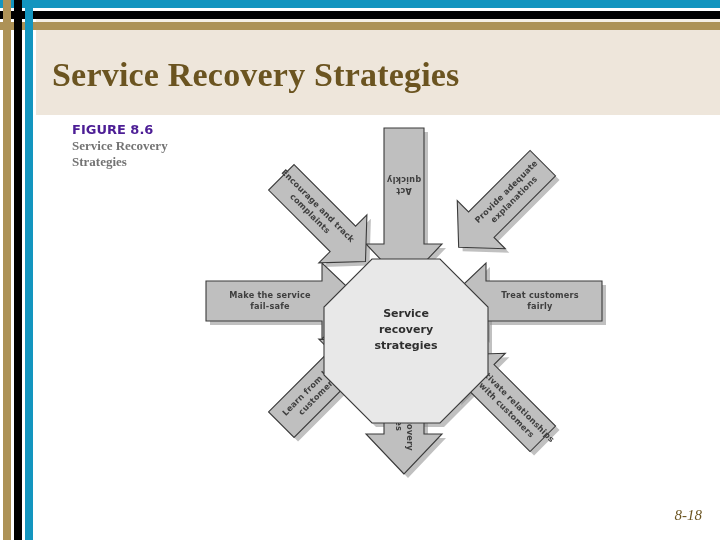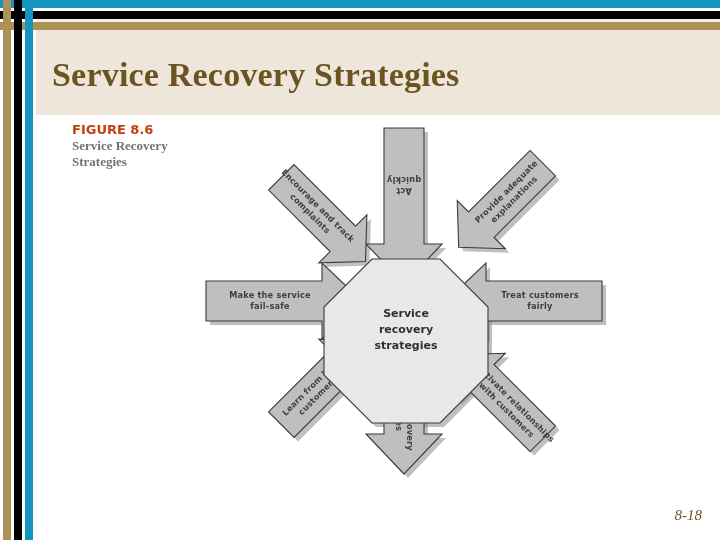--- a/index.html
+++ b/index.html
@@ -88,21 +88,21 @@
     position: absolute;
     left: 72px; top: 122px;
     width: 190px;
     color: #4a4a4a;
   }
   .fig-caption .fig-num {
     font-family: "DejaVu Sans", sans-serif;
     font-weight: bold;
     font-size: 13px;
     line-height: 16px;
-    color: #c2410c;
+    color: #4c1d95;
     display: block;
   }
   .fig-caption .fig-sub {
     font-family: "Liberation Serif", serif;
     font-weight: bold;
     font-size: 13px;
     line-height: 16px;
     color: #737373;
     display: block;
   }

